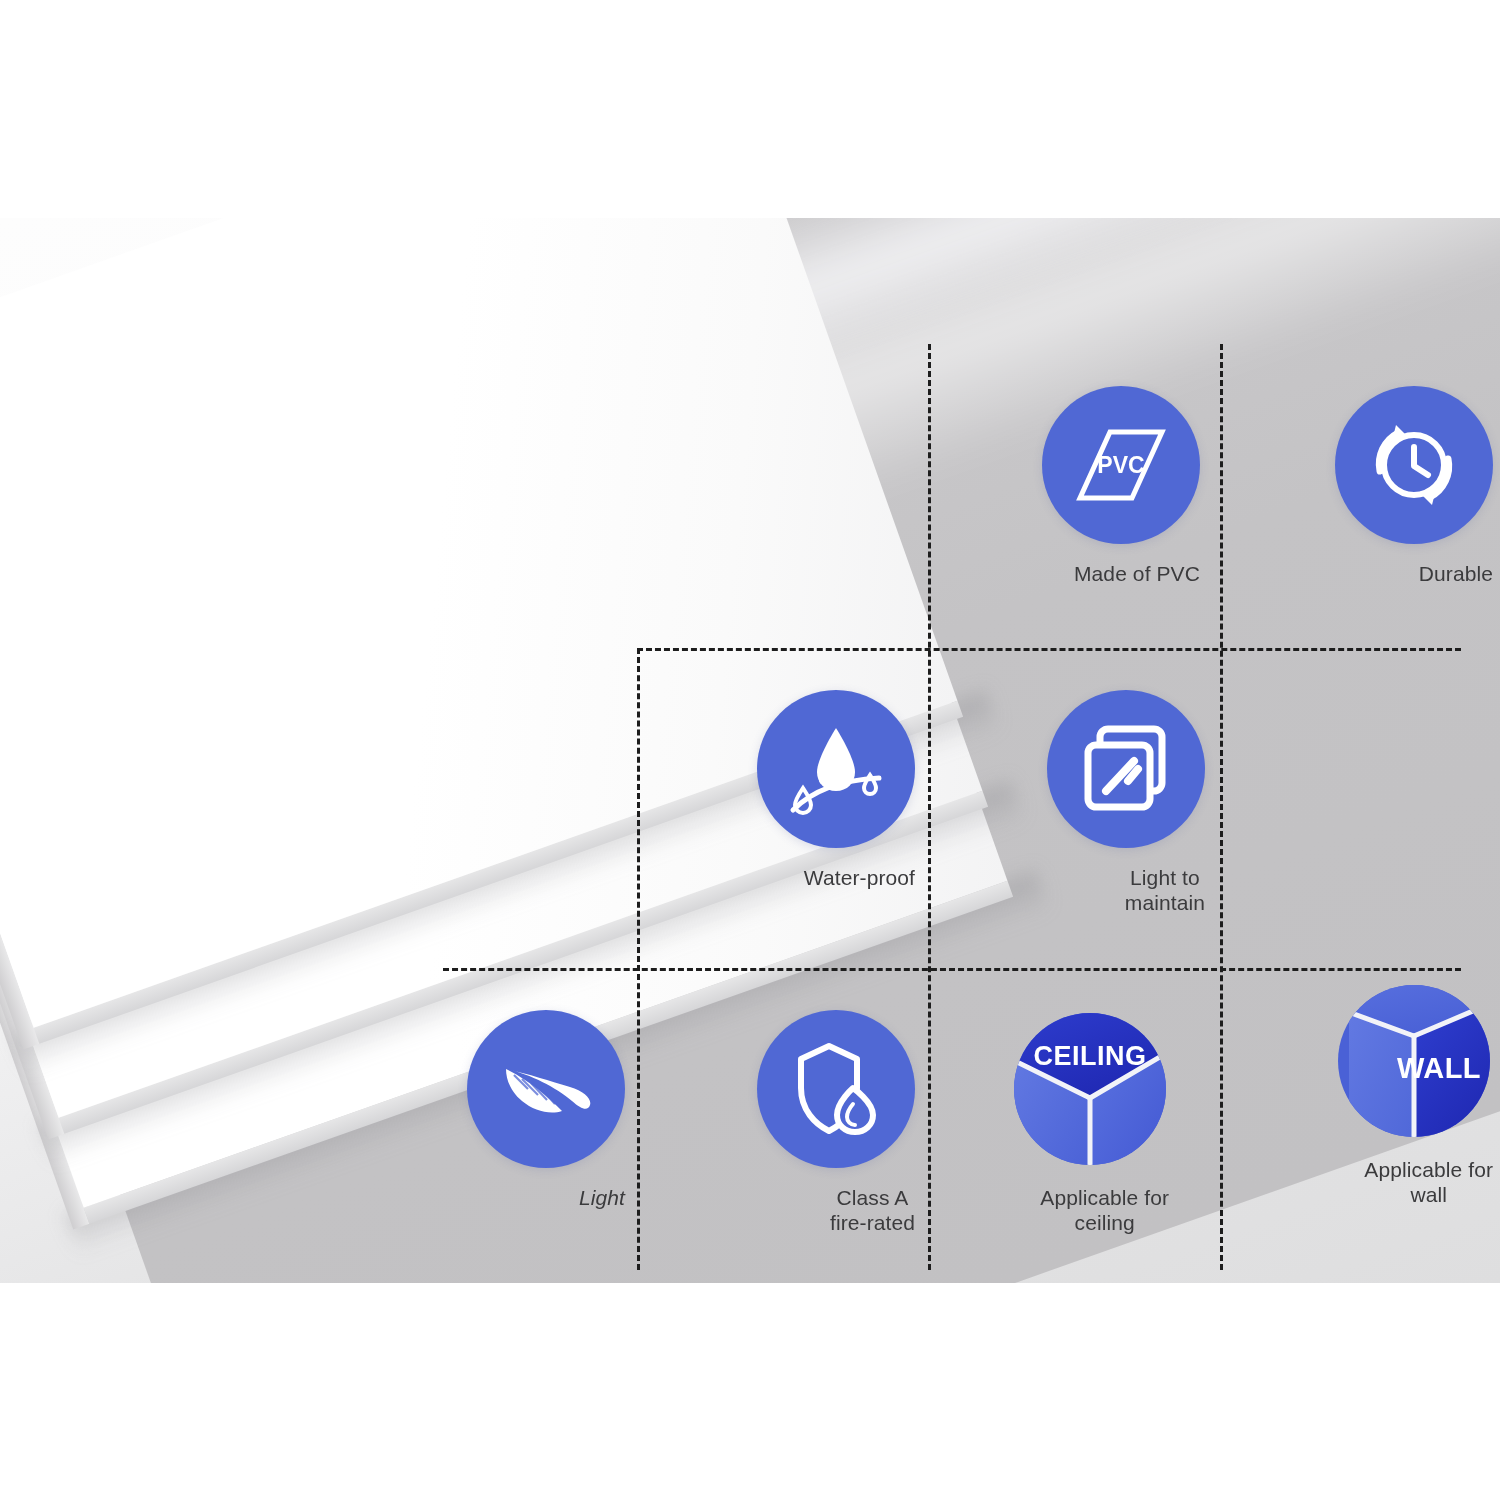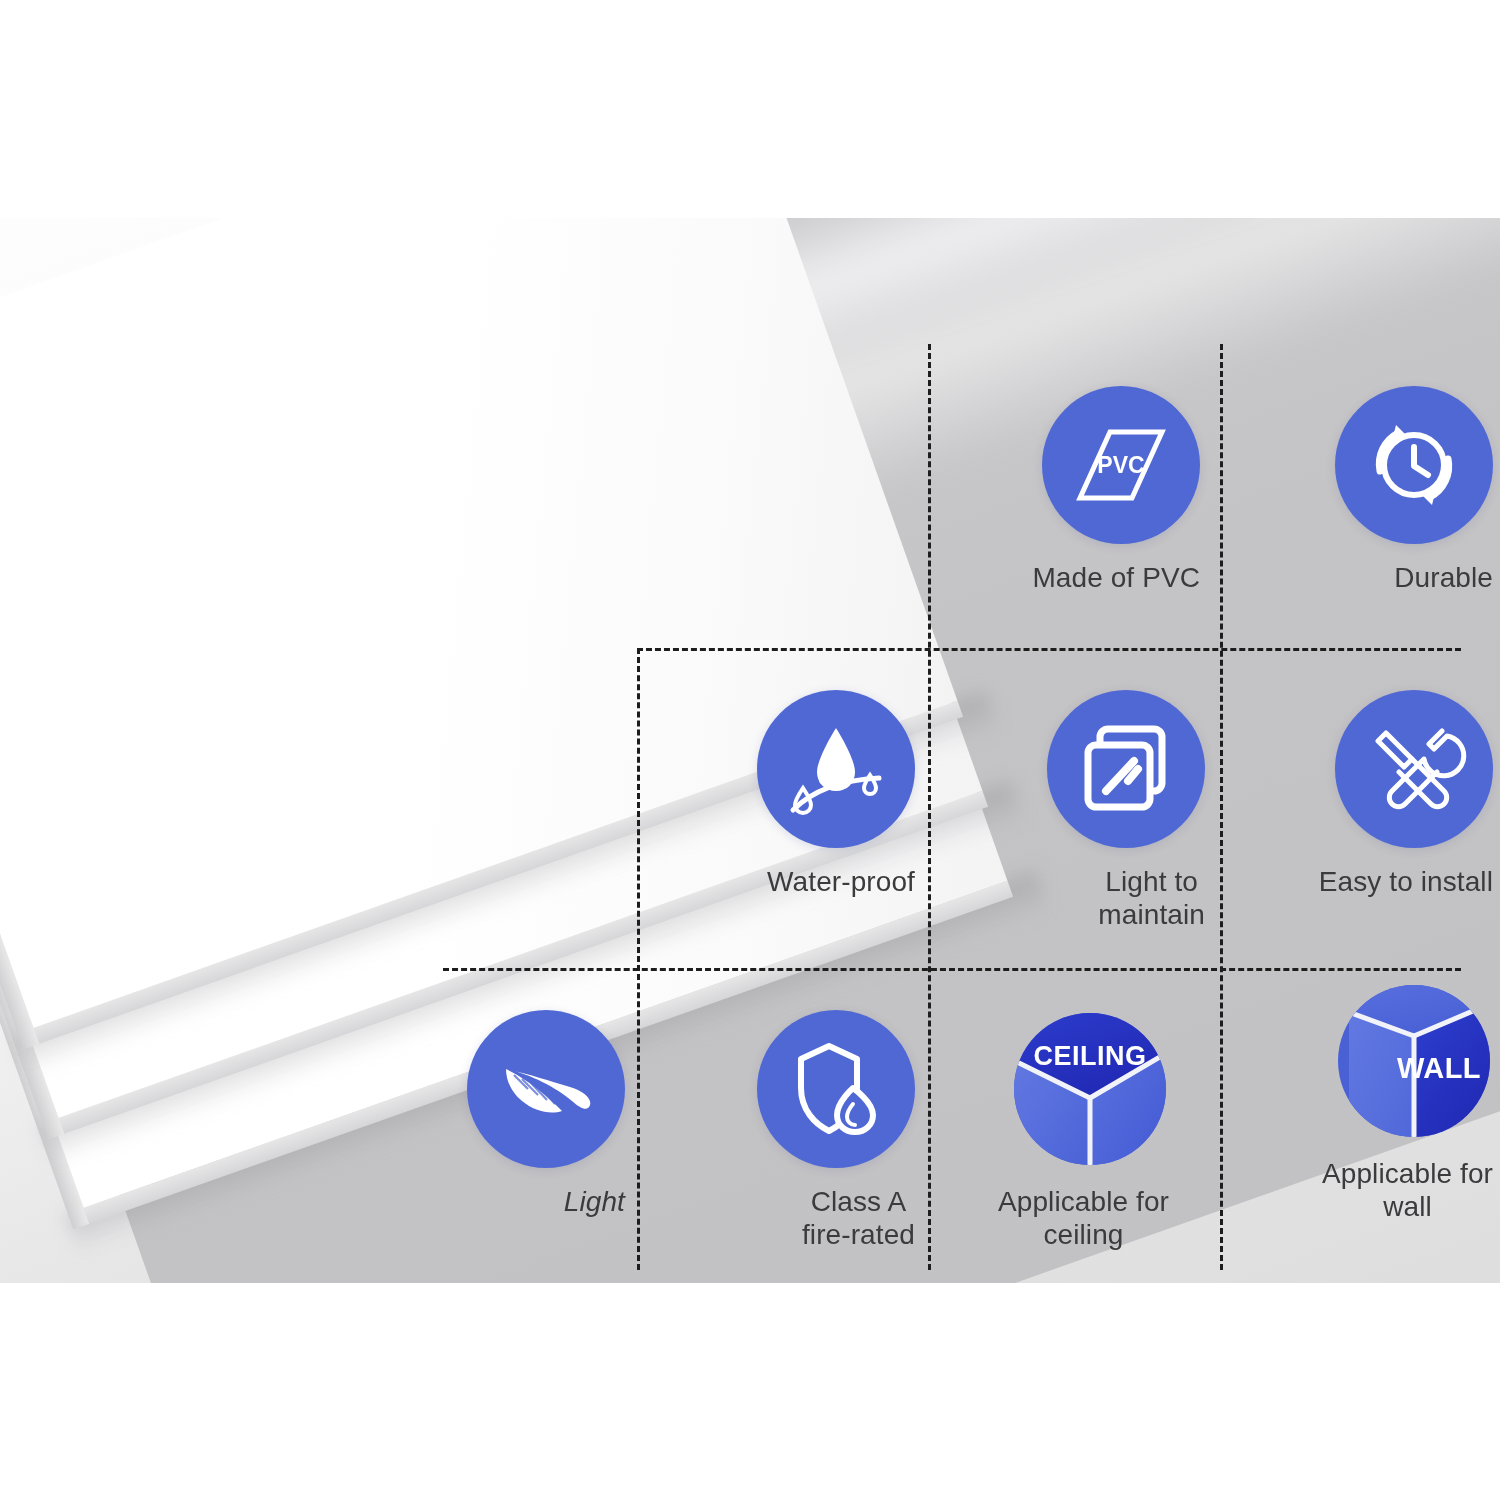--- a/index.html
+++ b/index.html
@@ -132,21 +132,21 @@
     background: #5068d4;
     position: relative;
     display: flex;
     align-items: center;
     justify-content: center;
     box-shadow: 0 2px 10px rgba(90,100,160,0.18);
   }
   .badge svg { display: block; }
   .cell-label {
     margin-top: 18px;
-    font-size: 28px;
+    font-size: 21px;
     line-height: 1.17;
     color: #3b3b3d;
     text-align: center;
     letter-spacing: 0.1px;
     white-space: pre-line;
   }
 </style>
 </head>
 <body>
 
@@ -228,32 +228,20 @@
         <rect x="28" y="14" width="62" height="62" rx="8" fill="none" stroke="#ffffff" stroke-width="7"></rect>
         <rect x="16" y="30" width="62" height="62" rx="8" fill="#5068d4" stroke="#ffffff" stroke-width="7"></rect>
         <line x1="34" y1="76" x2="62" y2="46" stroke="#ffffff" stroke-width="8" stroke-linecap="round"></line>
         <line x1="56" y1="66" x2="66" y2="54" stroke="#ffffff" stroke-width="8" stroke-linecap="round"></line>
       </svg>
     </div>
     <div class="cell-label">Light to
 maintain</div>
   </div>
 
-  <div class="cell" style="left:1243px; top:472px;">
-    <div class="badge">
-      <svg width="112" height="112" viewBox="0 0 112 112">
-        <g stroke="#ffffff" stroke-width="5" fill="none" stroke-linejoin="round" stroke-linecap="round">
-          <path d="M84 18 L71 31 L76 36 L89 23 A20 20 0 1 1 66 46 L34 78 A9 9 0 1 0 47 91 L79 59"></path>
-          <path d="M28 20 L20 28 L46 54 L54 46 Z"></path>
-          <path d="M54 46 L86 78 A9 9 0 1 1 73 91 L41 59"></path>
-        </g>
-      </svg>
-    </div>
-    <div class="cell-label">Easy to install</div>
-  </div>
 
   <div class="cell" style="left:375px; top:792px;font-style:italic;">
     <div class="badge">
       <svg width="120" height="120" viewBox="0 0 120 120">
         <path d="M20 40 C42 44 70 58 86 72 C96 81 102 82 104 76 C106 70 98 62 84 58 C64 52 40 44 20 40 Z" fill="#ffffff"></path>
         <path d="M20 40 C44 52 62 68 76 82 C64 86 48 82 36 72 C26 64 20 52 20 40 Z" fill="#ffffff"></path>
         <g stroke="#5068d4" stroke-width="2.2" opacity="0.75">
           <line x1="28" y1="46" x2="42" y2="60"></line>
           <line x1="36" y1="50" x2="52" y2="66"></line>
           <line x1="45" y1="54" x2="61" y2="71"></line>

